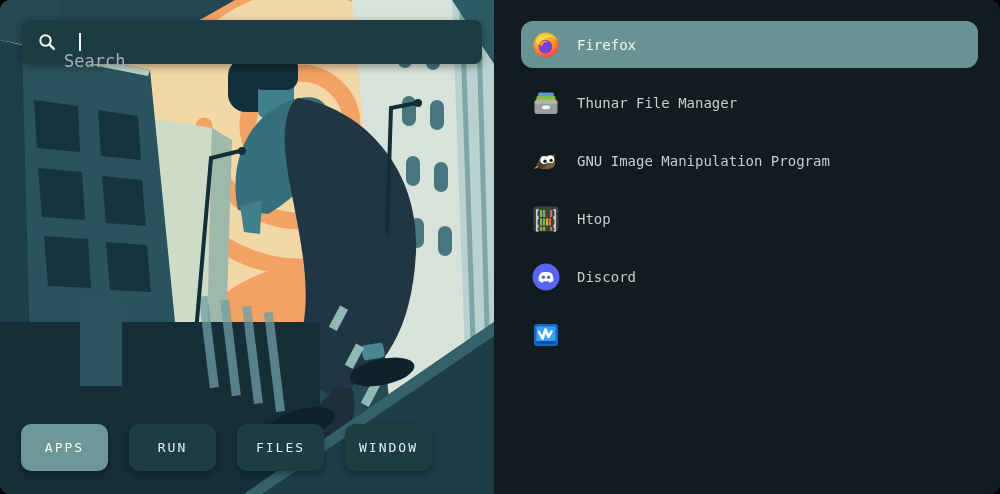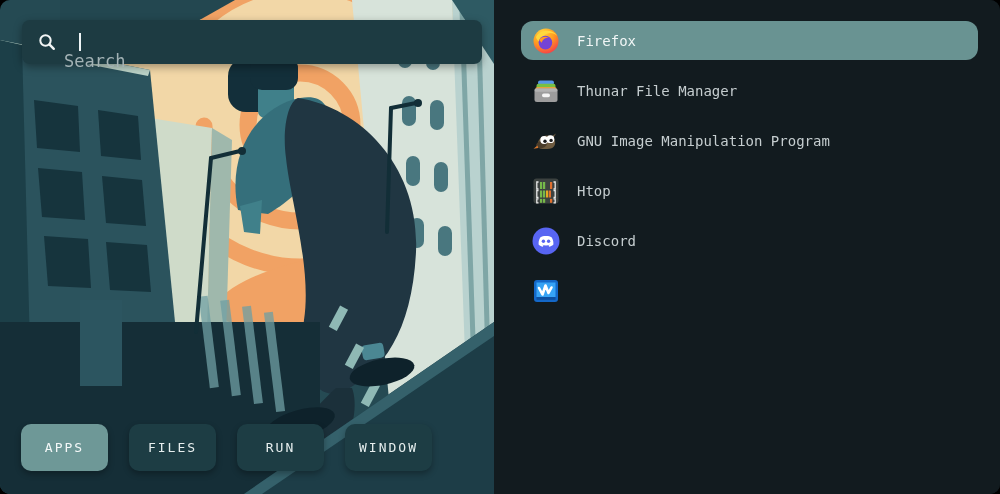--- a/index.html
+++ b/index.html
@@ -31,21 +31,21 @@
   .tab {
     width:87px; height:47px; border:none; border-radius:10px;
     background:#1d3d44; color:#e6eeee; font-family:inherit; font-size:13px;
     letter-spacing:2px; display:flex; align-items:center; justify-content:center;
     cursor:pointer; box-shadow:0 3px 6px rgba(0,0,0,0.3);
   }
   .tab.active { background:#6e9897; color:#f4f8f8; }
   
   .panel-right { flex:1; background:#121b1f; padding:21px 22px 0 27px; }
   .result-row {
-    display:flex; align-items:center; height:39px; border-radius:12px;
+    display:flex; align-items:center; height:47px; border-radius:12px;
     margin-bottom:11px; padding-left:11px; cursor:pointer;
   }
   .result-row.selected { background:#699392; }
   .result-row .app-icon { width:28px; height:28px; flex:0 0 28px; margin-right:17px; }
   .result-row .label { font-size:14px; color:#c5cdcf; white-space:nowrap; }
   .result-row.selected .label { color:#f1f6f6; }
 </style>
 </head>
 <body>
 
@@ -148,22 +148,22 @@
       <svg class="mag" viewBox="0 0 20 20">
         <circle cx="8.5" cy="8.5" r="5.2" fill="none" stroke="#f2f5f5" stroke-width="2"></circle>
         <line x1="12.6" y1="12.6" x2="16.8" y2="16.8" stroke="#f2f5f5" stroke-width="2.4" stroke-linecap="round"></line>
       </svg>
       <span class="caret"></span>
       <input type="text" value="" placeholder="Search" style="">
     </div>
 
     <div class="tabs">
       <button class="tab active">APPS</button>
+      <button class="tab">RUN</button>
       <button class="tab">FILES</button>
-      <button class="tab">RUN</button>
       <button class="tab">WINDOW</button>
     </div>
   </div>
 
   <div class="panel-right">
 
     <div class="result-row selected">
       <svg class="app-icon" viewBox="0 0 28 28">
         <defs>
           <radialGradient id="fxo" cx="0.35" cy="0.15" r="1.1">

